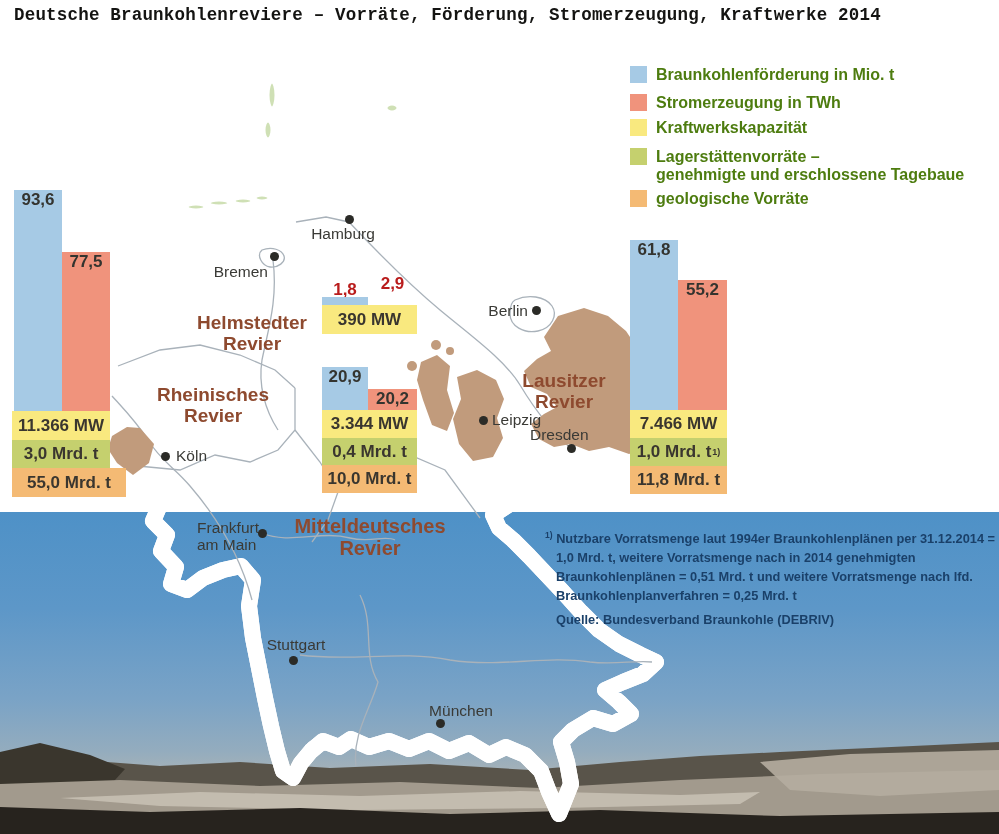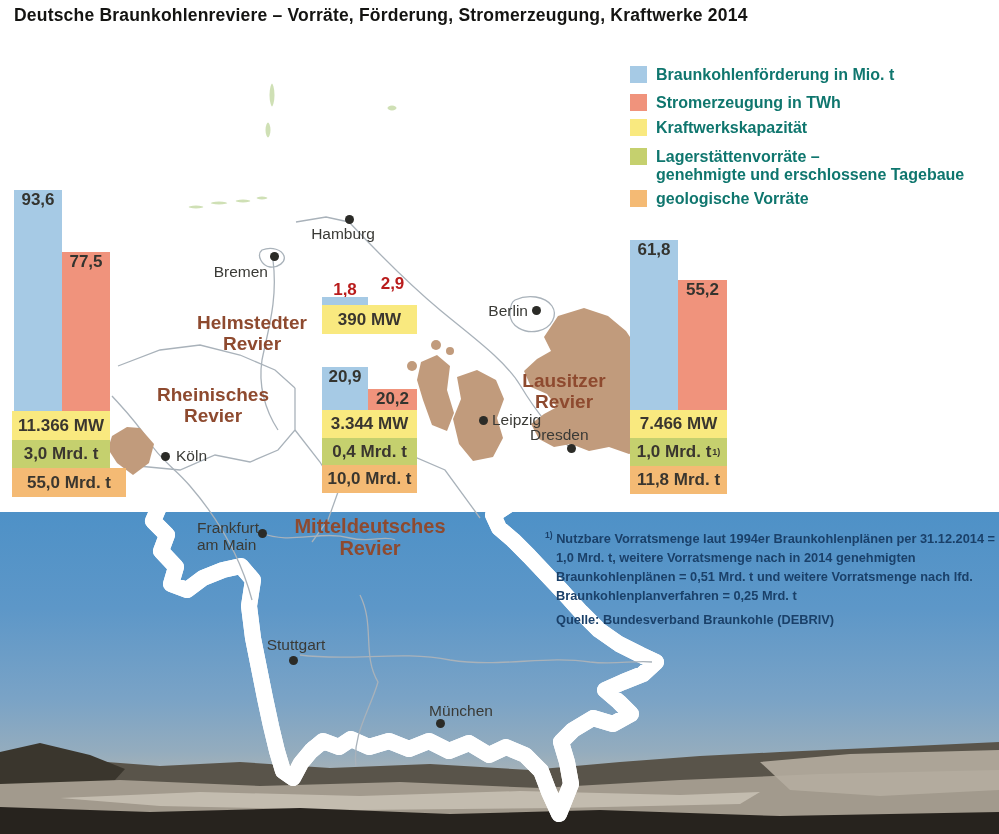--- a/index.html
+++ b/index.html
@@ -8,28 +8,28 @@
 
   
   .photo{position:absolute;left:0;top:512px;width:999px;height:322px;
     background:linear-gradient(180deg,#4e91c7 0%,#5d97c8 30%,#7aa3c6 58%,#93acbe 74%,#a3b1b9 80%);}
   .photo svg{position:absolute;left:0;top:0;}
 
   
   .map-svg{position:absolute;left:0;top:0;z-index:2;}
 
   
-  .title{position:absolute;left:14px;top:5px;z-index:6;font-family:Liberation Sans, sans-serif;
+  .title{position:absolute;left:14px;top:5px;z-index:6;font-family:Liberation Mono, monospace;
     font-weight:bold;font-size:17.5px;color:#141412;letter-spacing:.2px;text-align:center;}
 
   
   .legend{position:absolute;left:630px;top:64px;width:365px;z-index:6;}
   .legend-row{position:absolute;left:0;display:flex;}
   .swatch{width:17px;height:17px;margin-right:9px;flex:0 0 17px;}
-  .legend-label{font-size:16px;line-height:18px;color:#0f766e;font-weight:bold;}
+  .legend-label{font-size:16px;line-height:18px;color:#4d7c0f;font-weight:bold;}
   .sw-blue{background:#a6cae5;} .sw-salmon{background:#f0937c;} .sw-yellow{background:#f9e97f;}
   .sw-green{background:#c5d06e;} .sw-orange{background:#f4ba74;}
 
   
   .region-label{position:absolute;z-index:4;text-align:center;color:#8e4a2f;font-weight:bold;
     font-size:19px;line-height:21px;}
   .region-label.big{font-size:20px;line-height:22px;}
 
   
   .city-dot{position:absolute;width:9px;height:9px;border-radius:50%;background:#2b2b27;z-index:4;}

